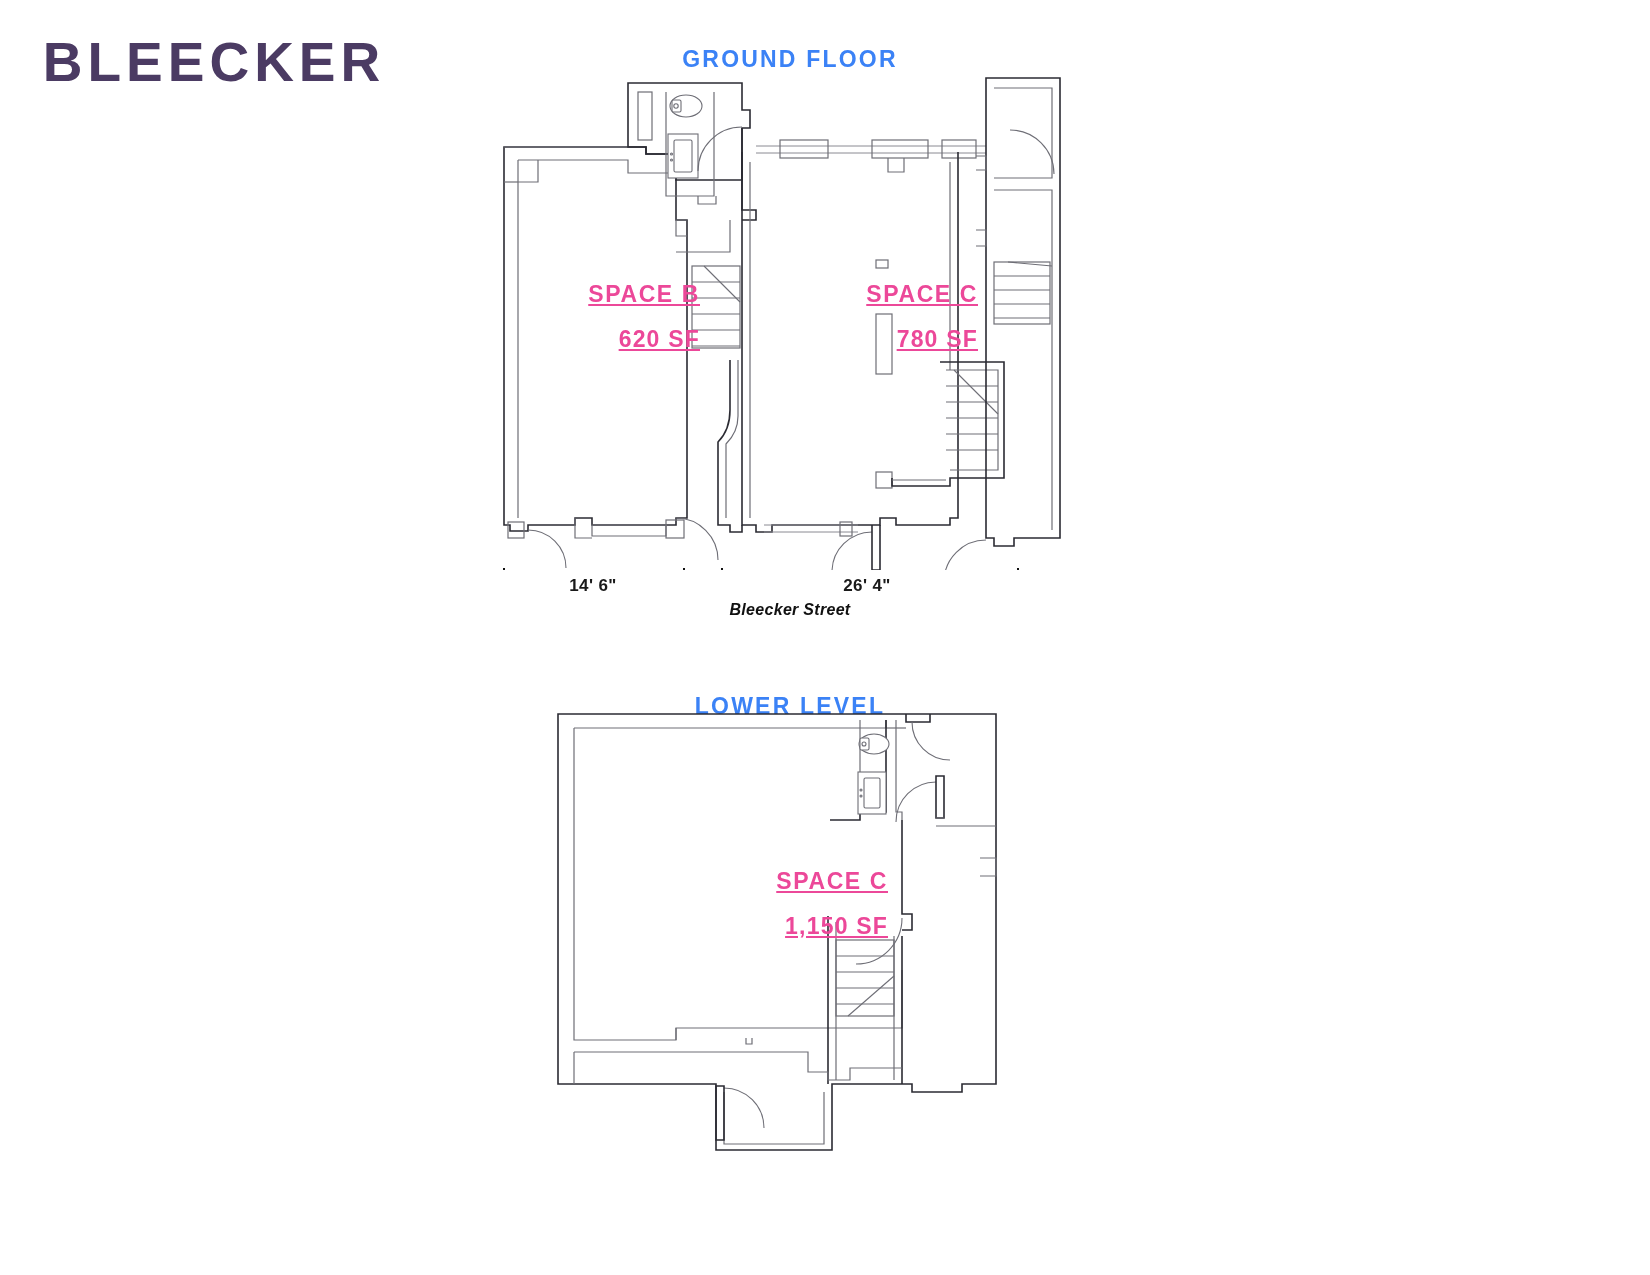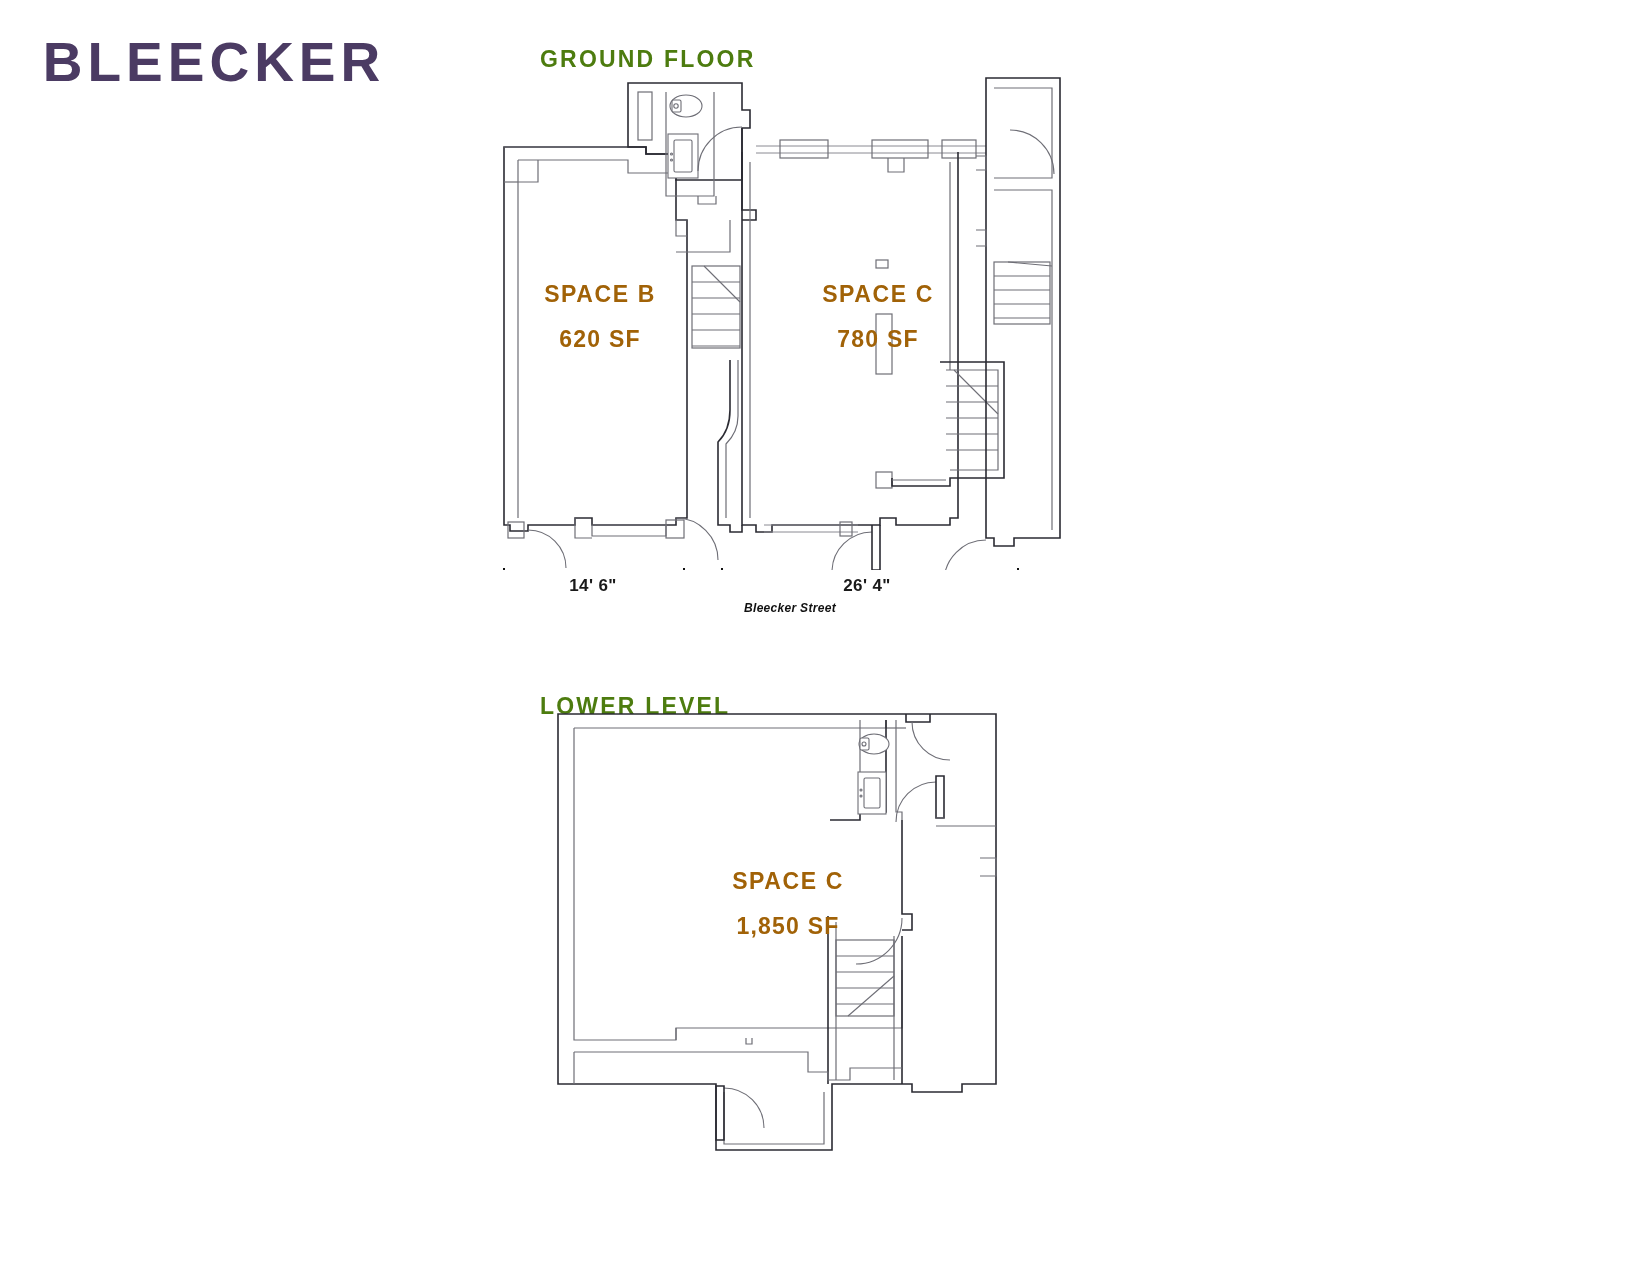--- a/index.html
+++ b/index.html
@@ -44,36 +44,37 @@
     margin-top: 12px;
   }
 
   
   .plan-heading {
     position: absolute;
     font-family: "Liberation Sans", sans-serif;
     font-size: 23px;
     font-weight: 700;
     letter-spacing: 2.2px;
-    color: #4d7c0f;
-    text-align: left;
+    color: #3b82f6;
+    text-align: center;
     white-space: nowrap;
   }
   #heading-ground { left: 540px; top: 46px; width: 500px; }
   #heading-lower  { left: 540px; top: 674px; width: 500px; margin-top: 19px; }
 
   
   .space-label {
     position: absolute;
-    text-align: center;
-    color: #a16207;
+    text-align: right;
+    color: #ec4899;
     font-family: "Liberation Sans", sans-serif;
     font-weight: 700;
     white-space: nowrap;
     user-select: none;
+    text-decoration: underline;
   }
   .space-label .nm {
     display: block;
     font-size: 23px;
     letter-spacing: 1.6px;
   }
   .space-label .sf {
     display: block;
     font-size: 23px;
     letter-spacing: 1.2px;
@@ -100,21 +101,21 @@
 
   #street-label {
     position: absolute;
     left: 640px;
     top: 601px;
     width: 300px;
     text-align: center;
     font-family: "Liberation Sans", sans-serif;
     font-style: italic;
     font-weight: 700;
-    font-size: 12px;
+    font-size: 16px;
     color: #111111;
     letter-spacing: 0.3px;
     white-space: nowrap;
   }
 
   svg { display: block; }
   #plan-ground-svg { position: absolute; left: 480px; top: 70px; }
   #plan-lower-svg  { position: absolute; left: 530px; top: 700px; }
 
   .wall      { fill: none; stroke: #2b2b33; stroke-width: 1.6; }
@@ -360,14 +361,14 @@
 
   <g>
     <path class="wall-thin" d="M194,392 L194,444 L294,444 L294,392"></path>
     <path class="swing" d="M194,388 A 40 40 0 0 1 234,428"></path>
     <path class="wall" d="M186,386 L194,386 L194,440 L186,440 Z"></path>
   </g>
 </svg>
 
 <div class="space-label" id="label-space-c-lower">
   <span class="nm">SPACE C</span>
-  <span class="sf">1,850 SF</span>
+  <span class="sf">1,150 SF</span>
 </div>
 
 </body></html>

